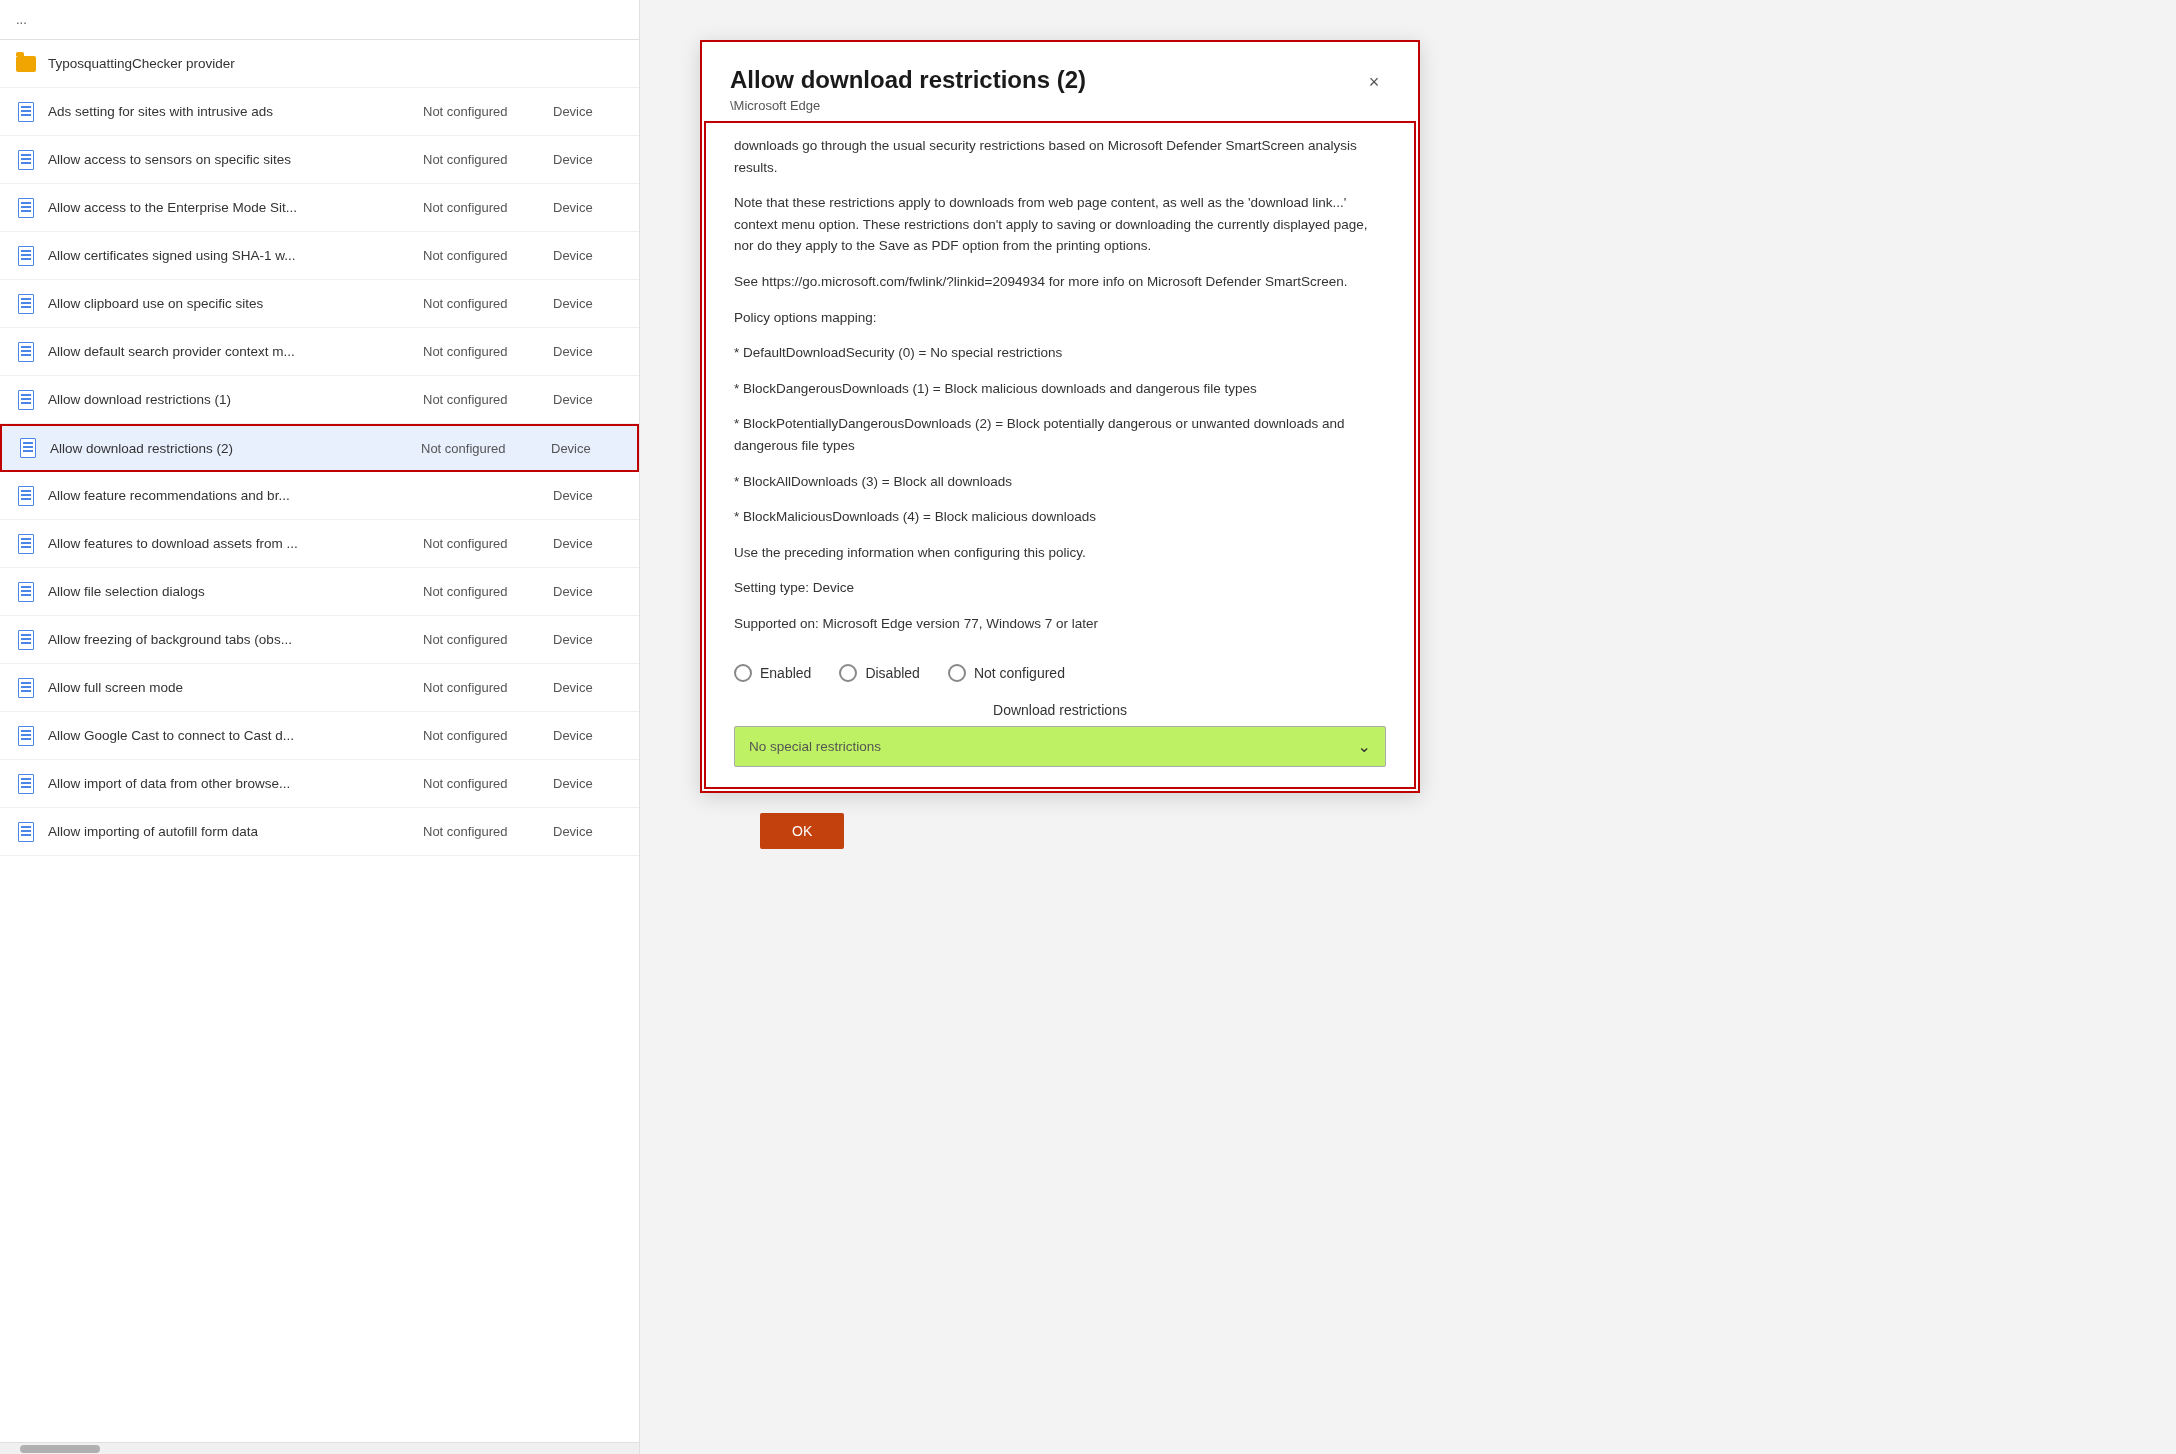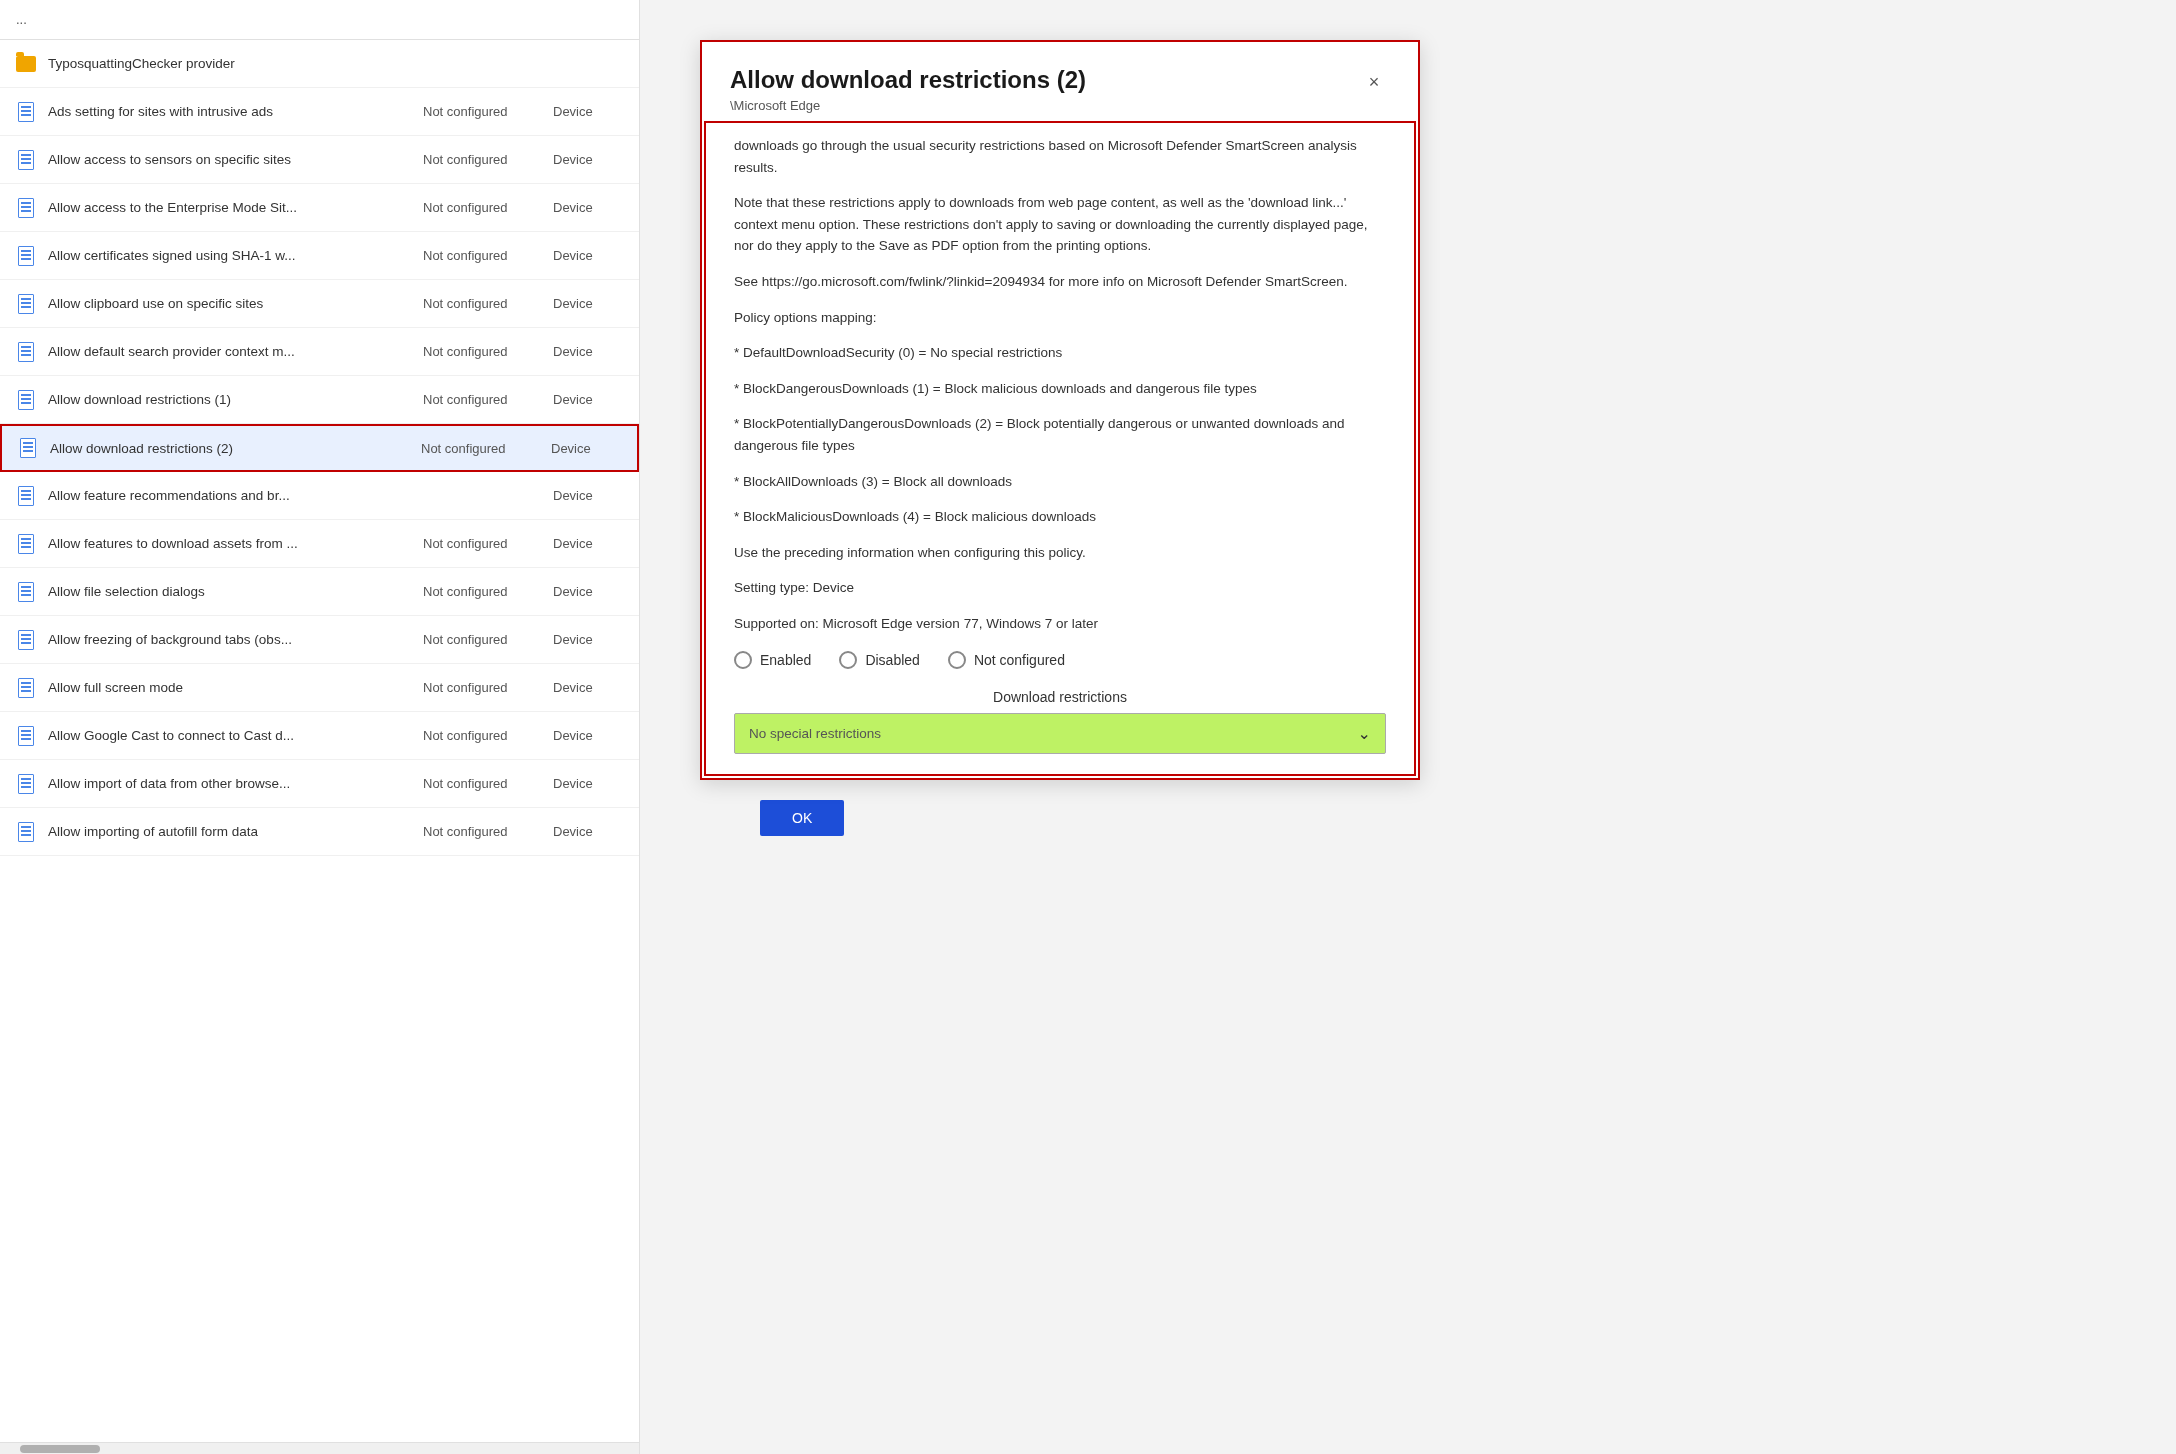--- a/index.html
+++ b/index.html
@@ -241,20 +241,21 @@
       gap: 28px;
       align-items: center;
       margin: 16px 0 20px 0;
     }
 
     .radio-option {
       display: flex;
       align-items: center;
       gap: 8px;
       cursor: pointer;
+      margin-top: 13px;
     }
 
     .radio-circle {
       width: 18px;
       height: 18px;
       border: 2px solid #888;
       border-radius: 50%;
       background: #fff;
       flex-shrink: 0;
     }
@@ -298,21 +299,21 @@
       font-size: 16px;
     }
 
     .dialog-footer {
       padding: 20px 60px 40px 60px;
       display: flex;
       gap: 12px;
     }
 
     .btn-ok {
-      background: #1d4ed8;
+      background: #c2410c;
       color: #fff;
       border: none;
       padding: 10px 32px;
       font-size: 14px;
       font-weight: 500;
       cursor: pointer;
       border-radius: 2px;
     }
   </style>
 </head>

